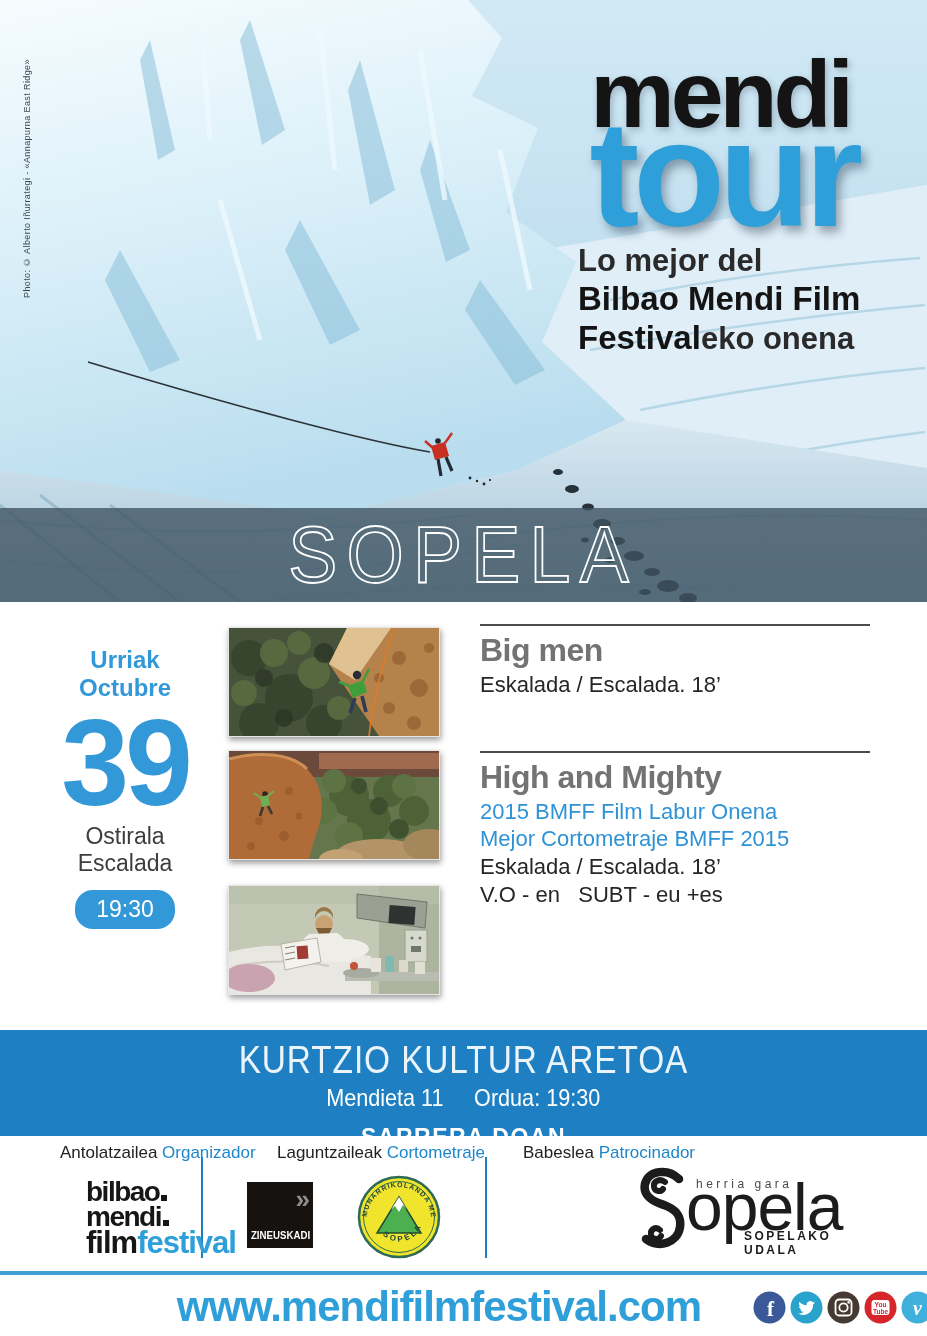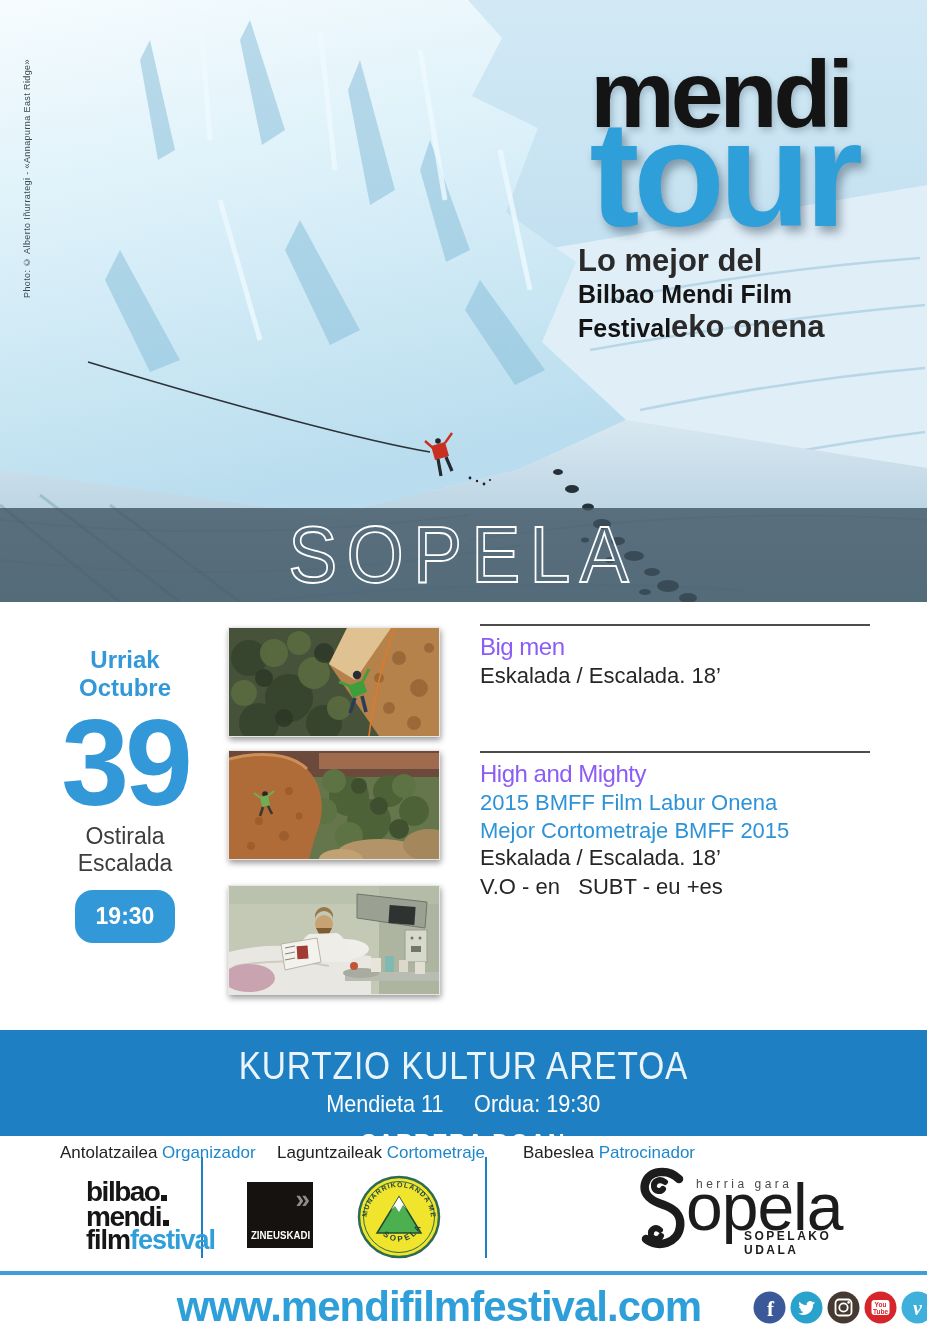--- a/index.html
+++ b/index.html
@@ -14,70 +14,70 @@
     font-size:9px;color:#3a4750;letter-spacing:.4px;}
 
   .logo-mendi{position:absolute;top:56px;right:77px;font-size:95px;font-weight:700;
     color:#141414;letter-spacing:-4px;line-height:.8;
     text-shadow:2px 3px 7px rgba(25,45,65,.28);}
   .logo-tour{position:absolute;top:116px;right:70px;font-size:150px;font-weight:700;
     color:#2e9fd9;letter-spacing:-6px;line-height:.78;
     text-shadow:4px 6px 10px rgba(20,40,60,.4);}
   .tagline{position:absolute;left:578px;top:243px;line-height:1.18;color:#1d1d1d;}
   .tag-light{font-size:31px;font-weight:700;color:#2a2a2a;}
-  .tag-bold{font-size:25px;font-weight:700;color:#141414;}
+  .tag-bold{font-size:33px;font-weight:700;color:#141414;text-align:center;}
 
   .sopela-band{position:absolute;left:0;top:508px;width:927px;height:94px;
     background:rgba(62,82,96,.78);display:flex;align-items:center;justify-content:center;}
   .sopela-band .loc{font-size:80px;font-weight:400;color:#fff;letter-spacing:10px;
     transform:scaleX(.92);line-height:1;}
   @supports (-webkit-text-stroke: 1px #fff){
     .sopela-band .loc{color:transparent;-webkit-text-stroke:1.8px #fff;}
   }
 
   
   .date-col{position:absolute;left:56px;top:646px;width:138px;text-align:center;}
   .date-month{font-size:24px;font-weight:700;color:#3398d8;line-height:1.18;}
   .date-day{font-size:122px;font-weight:700;color:#3398d8;line-height:.82;margin-top:10px;letter-spacing:-4px;}
   .date-weekday{font-size:23px;font-weight:300;color:#3d3d3d;line-height:1.2;margin-top:10px;text-align:center;}
   .date-pill{display:inline-block;margin-top:12px;background:#3398d8;color:#fff;
-    font-size:23px;font-weight:700;padding:13px 21px;border-radius:18px;}
+    font-size:23px;font-weight:400;padding:6px 21px;border-radius:18px;}
 
   
   .thumb{position:absolute;left:228px;width:212px;height:110px;background:#ddd;
     border:1px solid #e6e6e6;box-shadow:1px 3px 6px rgba(0,0,0,.4);box-sizing:border-box;}
   .thumb svg{display:block;}
   .t1{top:627px;} .t2{top:750px;} .t3{top:885px;}
 
   
   .film-row{position:absolute;left:480px;width:390px;border-top:2px solid #4c4c4c;padding-top:8px;}
   .r1{top:624px;} .r2{top:751px;} .r3{top:882px;}
-  .film-title{font-size:24px;font-weight:400;color:#8b5cf6;letter-spacing:-.5px;line-height:1.05;margin-bottom:3px;}
+  .film-title{font-size:32px;font-weight:700;color:#737373;letter-spacing:-.5px;line-height:1.05;margin-bottom:3px;}
   .film-award{font-size:22px;color:#2e93d6;line-height:1.25;}
   .film-line{font-size:22px;color:#262626;line-height:1.3;white-space:pre-wrap;}
 
   
   .venue{position:absolute;left:0;top:1030px;width:927px;height:106px;background:#1e80c2;
-    display:flex;flex-direction:column;align-items:center;justify-content:flex-start;padding-top:16px;box-sizing:border-box;}
+    display:flex;flex-direction:column;align-items:center;justify-content:flex-start;padding-top:10px;box-sizing:border-box;}
   .venue-name{font-size:38px;font-weight:300;color:#eaf4fa;letter-spacing:1px;transform:scaleX(.88);line-height:1.1;}
   .venue-sub{font-size:24px;font-weight:300;color:#fff;transform:scaleX(.9);margin-top:2px;}
   .venue-sub .gap{display:inline-block;width:34px;}
   .venue-adm{font-size:23px;font-weight:700;color:#fff;letter-spacing:1.5px;margin-top:12px;}
 
   
   .cred-label{position:absolute;top:1143px;font-size:17px;color:#222;}
   .cred-label .es{color:#1e86cb;}
   .lab-org{left:60px;} .lab-col{left:277px;} .lab-spo{left:523px;}
   .vdiv{position:absolute;top:1157px;width:2px;height:101px;background:#1e80c2;}
   .vd1{left:201px;} .vd2{left:485px;}
 
   .bmff{position:absolute;left:86px;top:1180px;line-height:.88;letter-spacing:-1.5px;}
   .bmff .row{font-size:28px;font-weight:700;color:#161616;white-space:nowrap;}
   .bmff .blue{color:#2e9fd9;}
-  .bmff .l3{font-size:27px;letter-spacing:-1px;}
+  .bmff .l3{font-size:31px;letter-spacing:-1px;}
   .sq{display:inline-block;width:6px;height:6px;background:#161616;margin-left:2px;}
 
   .zine{position:absolute;left:247px;top:1182px;width:66px;height:66px;background:#15120f;}
   .zine .chev{position:absolute;right:6px;top:2px;color:#8d8d8d;font-size:26px;font-weight:700;letter-spacing:-3px;}
   .zine .zname{position:absolute;left:0;right:0;bottom:7px;text-align:center;color:#fff;
     font-size:11px;font-weight:700;transform:scaleX(.88);letter-spacing:0;}
 
   .club-badge{position:absolute;left:357px;top:1175px;}
 
   .sopela-logo{position:absolute;left:632px;top:1163px;width:250px;height:100px;}

